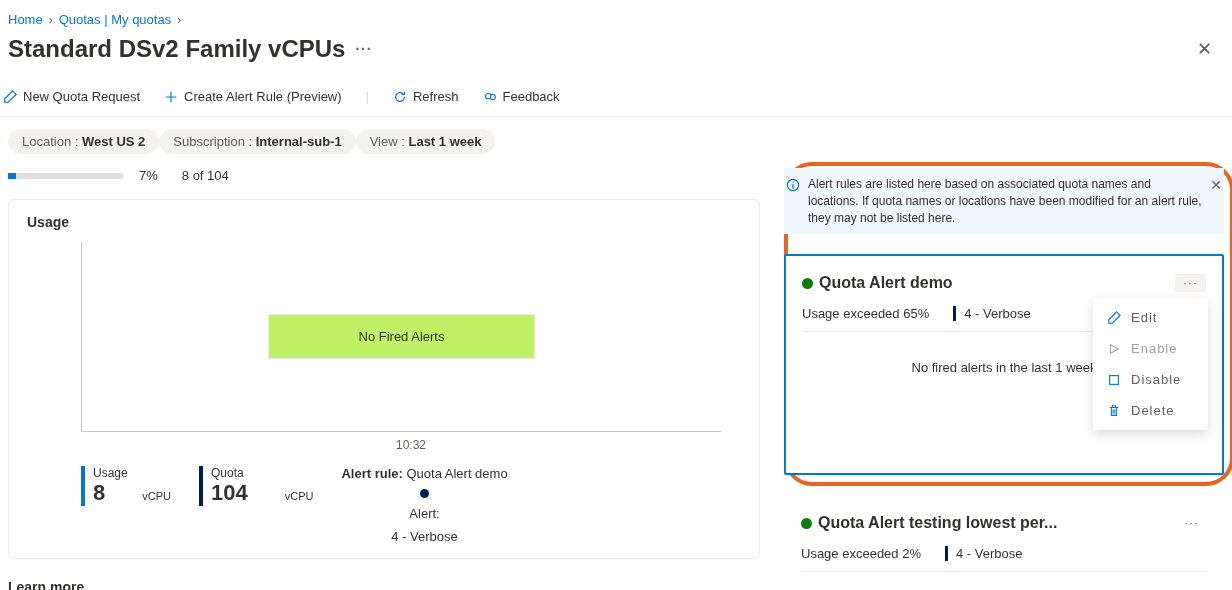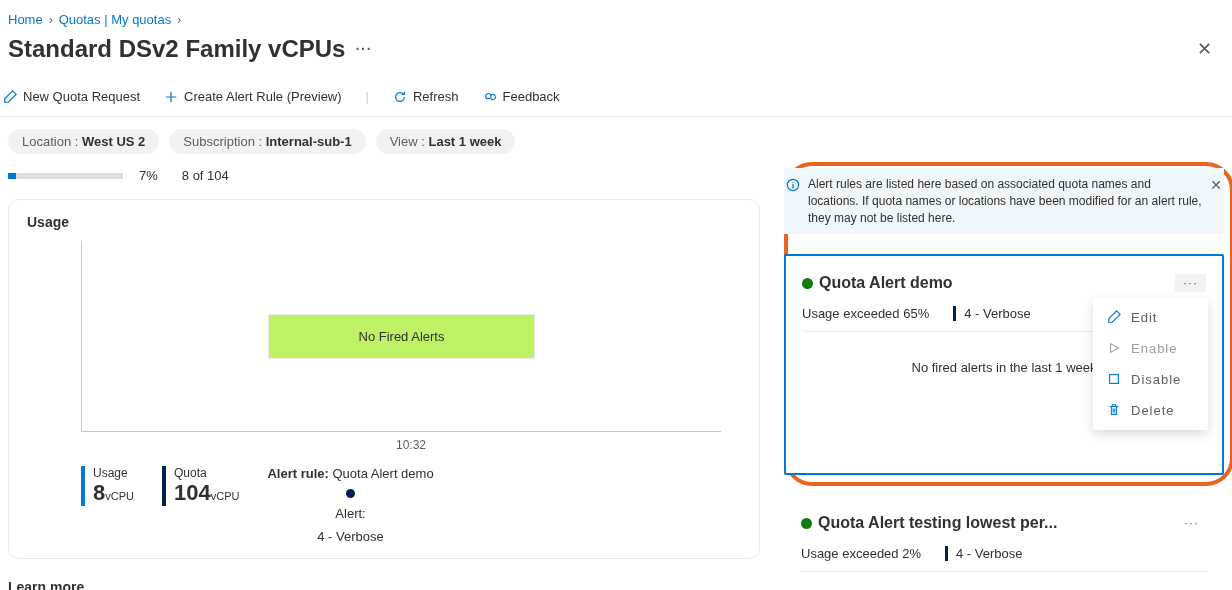--- a/index.html
+++ b/index.html
@@ -12,50 +12,50 @@
     .page-title { font-size: 24px; font-weight: 600; padding: 4px 8px 20px 8px; display: flex; align-items: center; justify-content: space-between; }
     .page-title .title-text { display: flex; align-items: center; gap: 10px; }
     .title-more { color: #605e5c; font-size: 14px; letter-spacing: 1px; cursor: pointer; }
     .close-x { color: #605e5c; font-size: 18px; font-weight: 300; cursor: pointer; padding: 0 12px; }
     
     .toolbar { display: flex; gap: 24px; padding: 6px 18px 12px 3px; border-bottom: 1px solid #edebe9; }
     .toolbar-btn { display: flex; align-items: center; gap: 6px; color: #323130; cursor: pointer; font-size: 13px; }
     .toolbar-btn .icon { color: #0078d4; display: inline-flex; }
     .toolbar-sep { color: #d2d0ce; }
     
-    .filter-row { display: flex; gap: 10px; padding: 12px 8px 14px 8px; }
+    .filter-row { display: flex; padding: 12px 8px 14px 8px; }
     .filter-pill { background: #f3f2f1; border-radius: 14px; padding: 5px 14px; font-size: 13px; color: #323130; cursor: pointer; }
     .filter-pill .label { color: #605e5c; }
     .filter-pill .value { font-weight: 600; color: #323130; }
     
     .main-layout { display: flex; gap: 24px; padding: 0 8px; }
     .left-col { flex: 1; }
     .right-col { width: 440px; position: relative; }
     
     .section-title { font-weight: 600; font-size: 14px; margin-bottom: 10px; }
     
     .usage-bar-row { display: flex; align-items: center; gap: 16px; margin-bottom: 16px; }
     .usage-bar { width: 115px; height: 6px; background: #e1dfdd; position: relative; }
     .usage-bar-fill { height: 100%; background: #0078d4; position: absolute; left: 0; top: 0; }
     .usage-pct { font-size: 13px; color: #323130; }
     .usage-count { font-size: 13px; color: #323130; margin-left: 8px; }
     
-    .usage-card { border: 1px solid #edebe9; border-radius: 11px; padding: 14px 18px 14px 18px; }
+    .usage-card { border: 1px solid #edebe9; border-radius: 6px; padding: 14px 18px 14px 18px; }
     .usage-card-title { font-weight: 600; font-size: 14px; margin-bottom: 12px; }
     .chart-area { border-left: 1px solid #c8c6c4; border-bottom: 1px solid #c8c6c4; height: 190px; margin-left: 54px; margin-right: 20px; position: relative; display: flex; align-items: center; justify-content: center; }
     .no-fired-box { border: 1px solid #edebe9; padding: 14px 90px; background: #bef264; color: #323130; font-size: 13px; }
     .chart-xaxis { text-align: center; font-size: 12px; color: #605e5c; margin-top: 6px; margin-left: 54px; }
     
     .metrics-row { display: flex; gap: 28px; align-items: flex-start; margin-top: 14px; margin-left: 54px; }
     .metric { border-left: 4px solid; padding-left: 8px; }
     .metric.usage { border-color: #0078d4; }
     .metric.quota { border-color: #002050; }
     .metric-label { font-size: 12px; color: #323130; }
     .metric-value { font-size: 22px; font-weight: 600; }
-    .metric-unit { font-size: 11px; font-weight: 400; }
+    .metric-unit { font-size: 11px; font-weight: 400; padding-left: 37px; }
     .alert-info { font-size: 13px; }
     .alert-info .label { font-weight: 600; }
     .alert-info-row { display: flex; align-items: center; gap: 8px; margin-top: 8px; flex-direction: column; }
     .dot { width: 9px; height: 9px; border-radius: 50%; background: #002050; display: inline-block; }
     
     .learn-more { font-weight: 600; font-size: 14px; margin-top: 20px; }
     
     
     .highlight-ring { position: absolute; top: -6px; left: 0; right: -10px; height: 324px; border: 4px solid #e8651f; border-radius: 28px; pointer-events: none; z-index: 1; }
     
@@ -68,21 +68,21 @@
     .alert-card-header { display: flex; align-items: center; justify-content: space-between; }
     .alert-card-title { display: flex; align-items: center; gap: 6px; font-size: 16px; font-weight: 600; }
     .status-dot { width: 11px; height: 11px; border-radius: 50%; background: #107c10; display: inline-block; }
     .alert-more { color: #605e5c; cursor: pointer; padding: 2px 8px; background: #f3f2f1; letter-spacing: 1px; font-size: 12px; position: relative; }
     .alert-meta { display: flex; gap: 24px; margin-top: 14px; padding-bottom: 10px; border-bottom: 1px solid #edebe9; font-size: 13px; }
     .alert-meta .sev { border-left: 3px solid #002050; padding-left: 8px; }
     .no-fired-msg { text-align: center; padding: 28px 0 90px 0; font-size: 13px; color: #323130; }
     .alert-card.secondary .no-fired-msg { padding: 28px 0 0 0; }
     
     .context-menu { position: absolute; right: -2px; top: 24px; width: 115px; background: #fff; box-shadow: 0 4px 12px rgba(0,0,0,0.15); border-radius: 2px; z-index: 20; padding: 4px 0; }
-    .context-menu-item { display: flex; align-items: flex-start; gap: 10px; padding: 8px 14px; cursor: pointer; font-size: 13px; }
+    .context-menu-item { display: flex; align-items: flex-end; gap: 10px; padding: 8px 14px; cursor: pointer; font-size: 13px; }
     .context-menu-item.disabled { color: #a19f9d; cursor: default; }
     .context-menu-item .mi-icon { width: 14px; display: inline-flex; }
     
     svg { display: block; }
   </style>
 </head>
 <body>
 
 <div class="breadcrumb">
   <a href="#">Home</a>

